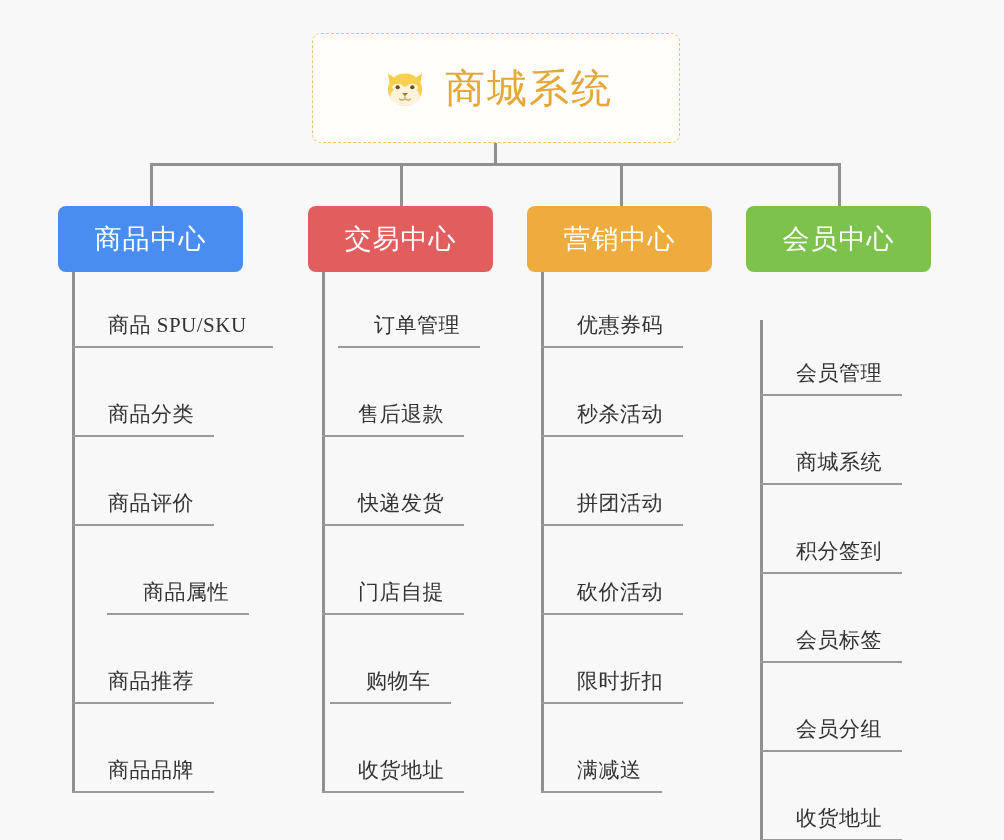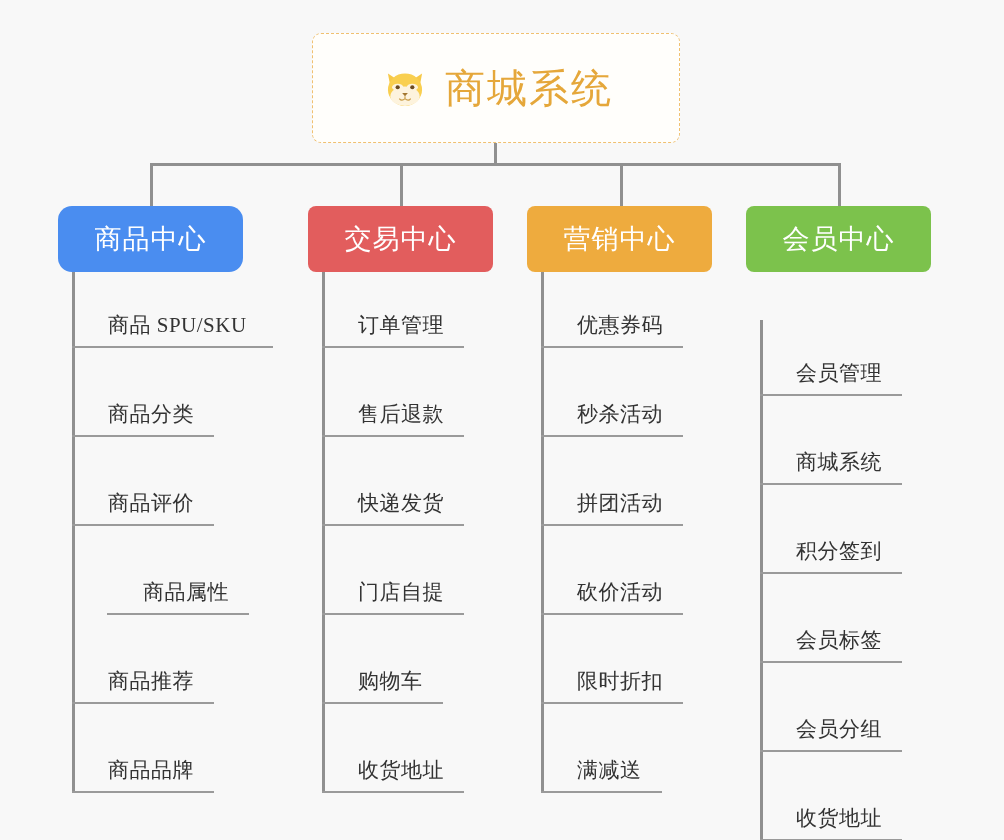--- a/index.html
+++ b/index.html
@@ -134,21 +134,21 @@
     <span class="root-title" style="color: rgb(229, 167, 58);">商城系统</span>
   </div>
 
   <div class="conn conn-v" style="left: 494px; top: 143px; height: 22px; background: rgb(144, 144, 144);"></div>
   <div class="conn conn-h" style="left: 150px; top: 163px; width: 690px; background: rgb(144, 144, 144);"></div>
   <div class="conn conn-v" style="left: 150px; top: 163px; height: 44px; background: rgb(144, 144, 144);"></div>
   <div class="conn conn-v" style="left: 400px; top: 163px; height: 44px; background: rgb(144, 144, 144);"></div>
   <div class="conn conn-v" style="left: 620px; top: 163px; height: 44px; background: rgb(144, 144, 144);"></div>
   <div class="conn conn-v" style="left: 838px; top: 163px; height: 44px; background: rgb(144, 144, 144);"></div>
 
-  <div class="cat-box" style="left: 58px; top: 206px; width: 185px; background: rgb(74, 141, 240); border-radius: 14px;">
+  <div class="cat-box" style="left: 58px; top: 206px; width: 185px; background: rgb(74, 141, 240);">
     <span>商品中心</span>
   </div>
   <div class="cat-box" style="left: 308px; top: 206px; width: 185px; background: rgb(226, 93, 93);">
     <span>交易中心</span>
   </div>
   <div class="cat-box" style="left: 527px; top: 206px; width: 185px; background: rgb(238, 171, 62);">
     <span>营销中心</span>
   </div>
   <div class="cat-box" style="left: 746px; top: 206px; width: 185px; background: rgb(124, 194, 76);">
     <span>会员中心</span>
@@ -176,37 +176,37 @@
         <div class="leaf-underline" style="background: rgb(154, 154, 154); width: 142px;"></div>
         <div class="leaf-label">商品推荐</div>
       </div>
       <div class="leaf-item" style="left: 0px; top: 432px; width: 250px; height: 89px;">
         <div class="leaf-underline" style="background: rgb(154, 154, 154); width: 142px;"></div>
         <div class="leaf-label">商品品牌</div>
       </div>
     </div>
   <div class="leaf-col" style="left:322px; top:272px; width:240px; height:540px;">
     <div class="leaf-spine" style="height: 521px; background: rgb(144, 144, 144);"></div>
-  <div class="leaf-item" style="left: 0px; top: -13px; width: 250px; height: 89px; padding-left: 48px;">
+  <div class="leaf-item" style="left: 16px; top: -13px; width: 250px; height: 89px; padding-left: 48px;">
         <div class="leaf-underline" style="background: rgb(154, 154, 154); width: 142px;"></div>
         <div class="leaf-label">订单管理</div>
       </div>
       <div class="leaf-item" style="left: 0px; top: 76px; width: 250px; height: 89px;">
         <div class="leaf-underline" style="background: rgb(154, 154, 154); width: 142px;"></div>
         <div class="leaf-label">售后退款</div>
       </div>
       <div class="leaf-item" style="left: 0px; top: 165px; width: 250px; height: 89px;">
         <div class="leaf-underline" style="background: rgb(154, 154, 154); width: 142px;"></div>
         <div class="leaf-label">快递发货</div>
       </div>
       <div class="leaf-item" style="left: 0px; top: 254px; width: 250px; height: 89px;">
         <div class="leaf-underline" style="background: rgb(154, 154, 154); width: 142px;"></div>
         <div class="leaf-label">门店自提</div>
       </div>
-      <div class="leaf-item" style="left: 0px; top: 343px; width: 250px; height: 89px;">
+      <div class="leaf-item" style="left: 8px; top: 343px; width: 250px; height: 89px;">
         <div class="leaf-underline" style="background: rgb(154, 154, 154); width: 121px;"></div>
         <div class="leaf-label">购物车</div>
       </div>
       <div class="leaf-item" style="left: 0px; top: 432px; width: 250px; height: 89px;">
         <div class="leaf-underline" style="background: rgb(154, 154, 154); width: 142px;"></div>
         <div class="leaf-label">收货地址</div>
       </div>
     </div>
   <div class="leaf-col" style="left:541px; top:272px; width:240px; height:540px;">
     <div class="leaf-spine" style="height: 521px; background: rgb(144, 144, 144);"></div>

